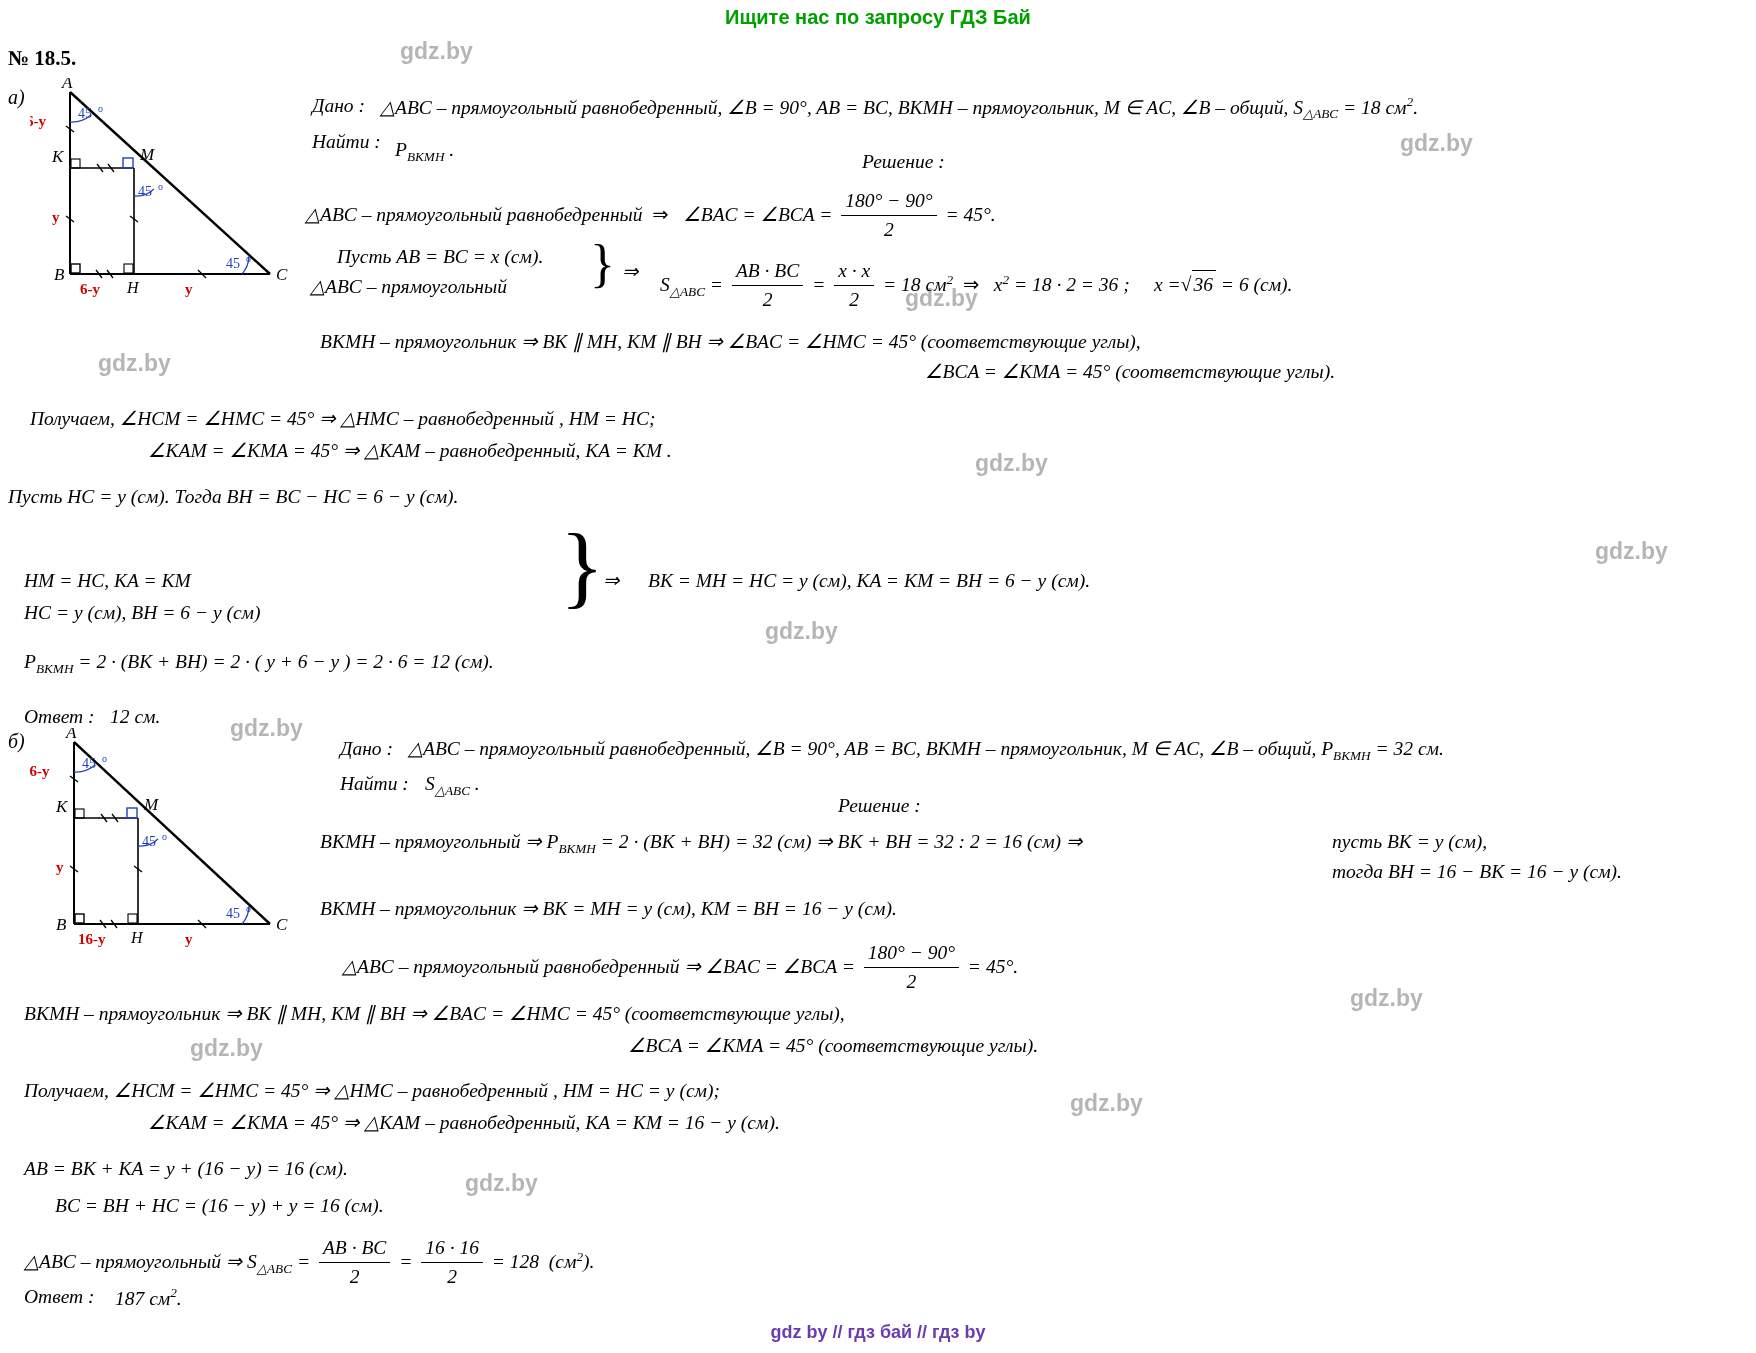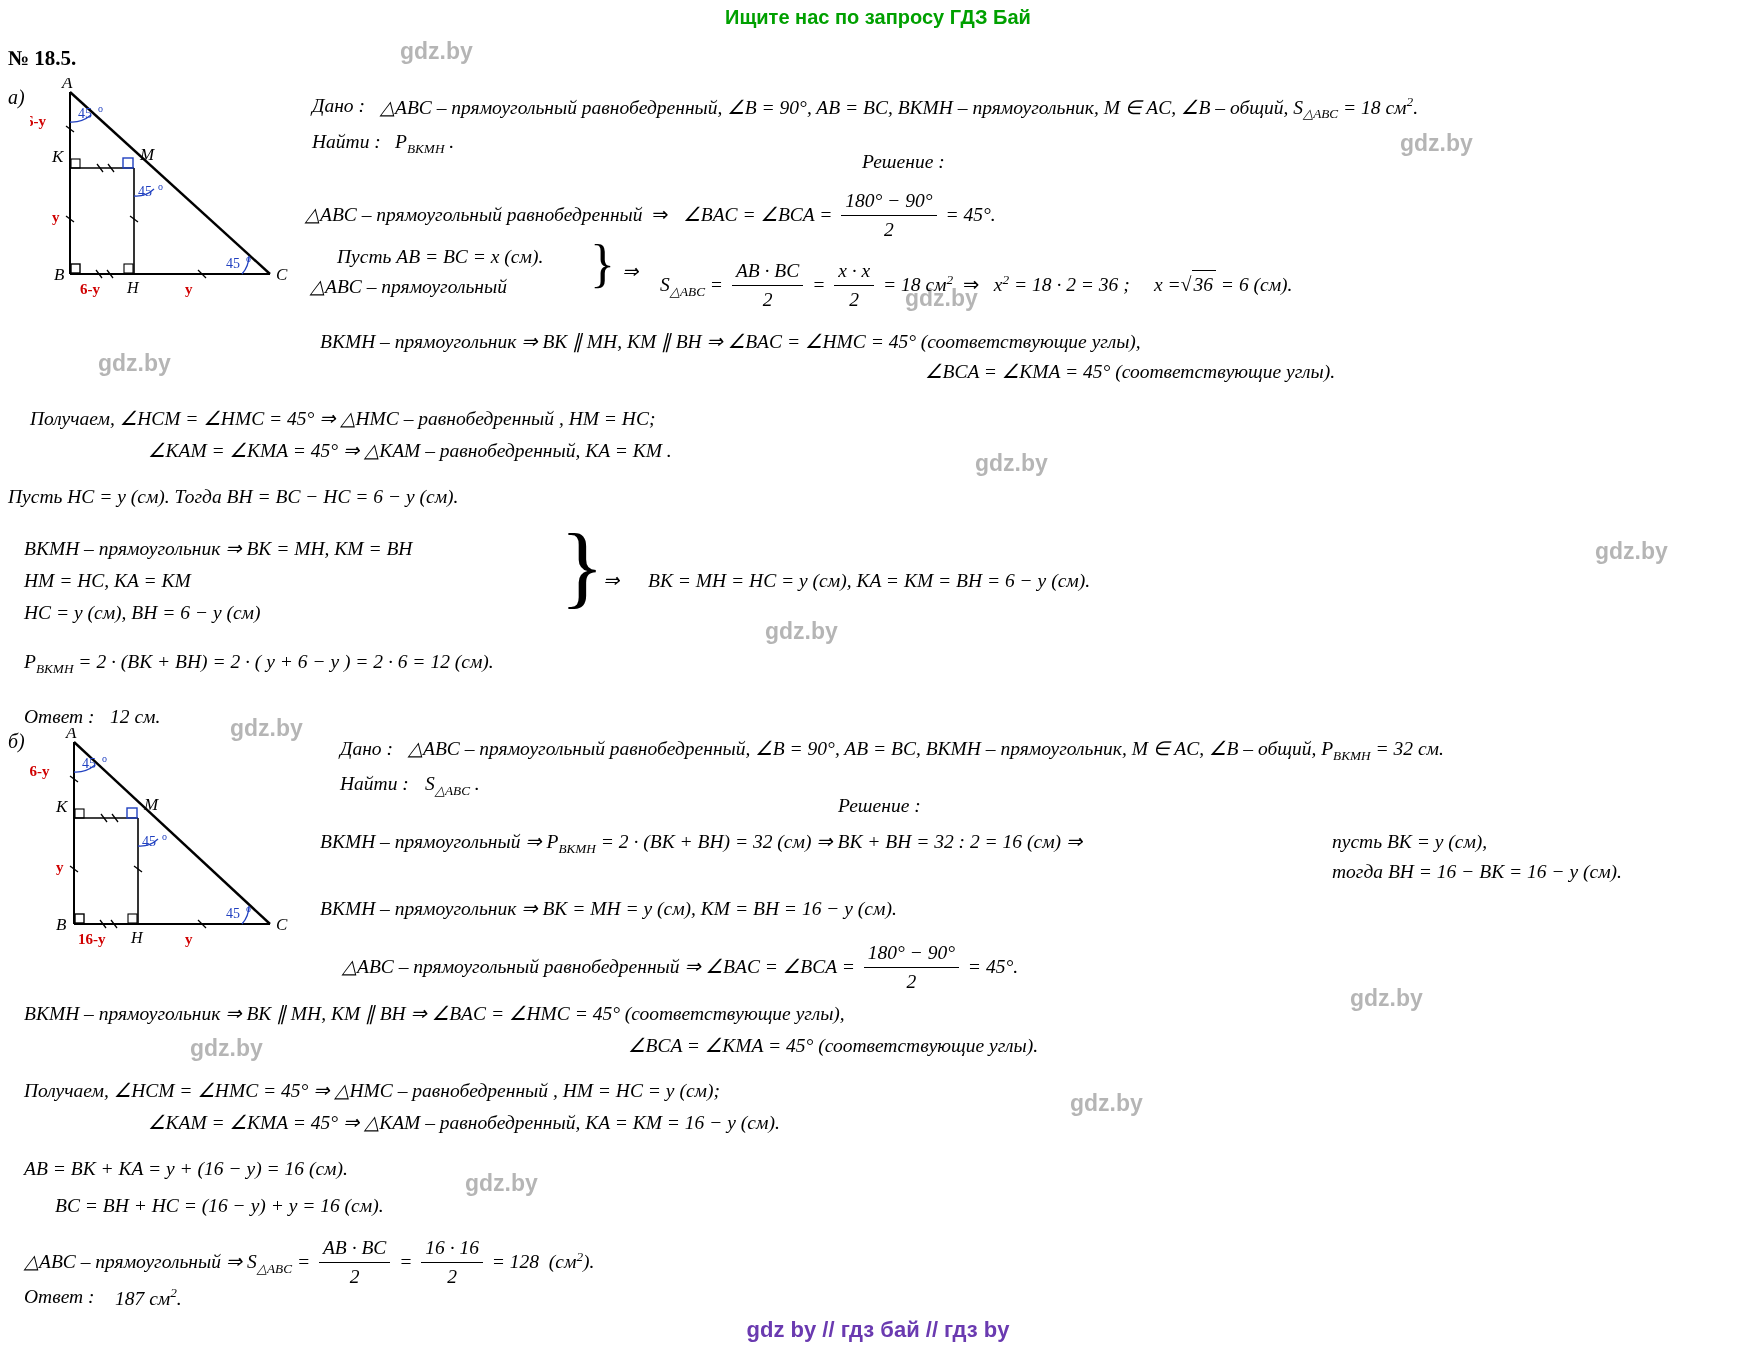--- a/index.html
+++ b/index.html
@@ -34,21 +34,21 @@
   }
   .ftr {
     position: absolute;
     bottom: 10px;
     left: 0;
     width: 1756px;
     text-align: center;
     color: #6a3ab0;
     font-family: "Liberation Sans", sans-serif;
     font-weight: bold;
-    font-size: 22px;
+    font-size: 18px;
   }
   .wm {
     position: absolute;
     color: #7a7a7a;
     font-family: "Liberation Sans", sans-serif;
     font-weight: bold;
     font-size: 23px;
     opacity: .55;
     white-space: nowrap;
   }
@@ -174,21 +174,21 @@
       <text x="155" y="216" font-family="Liberation Serif, serif" font-size="15" font-weight="bold" fill="#d00000">у</text>
     </svg>
   </div>
 
   <div class="math" style="left:312px; top:92px;">Дано :</div>
   <div class="math" style="left:380px; top:92px;">
     <span>△ABC – прямоугольный  равнобедренный,  ∠B = 90°,  AB = BC,  BKMH – прямоугольник,  M ∈ AC,  ∠B – общий,  S</span><sub>△ABC</sub><span> = 18   см</span><sup>2</sup><span>.</span>
   </div>
 
   <div class="math" style="left:312px; top:128px;">Найти :</div>
-  <div class="math" style="left:395px; top:128px;">
+  <div class="math" style="left:395px; top:136px;">
     <span>P</span><sub>BKMH</sub>&nbsp;<span>.</span>
   </div>
 
   <div class="math" style="left:862px; top:148px;">Решение :</div>
 
   <div class="math" style="left:305px; top:188px;">
     <span>△ABC – прямоугольный   равнобедренный</span>
     &nbsp;<span class="up">⇒</span>&nbsp;&nbsp;
     <span>∠BAC = ∠BCA =</span>
     <span class="frac">
@@ -224,21 +224,20 @@
   </div>
 
   <div class="math" style="left:320px; top:328px;">BKMH – прямоугольник   ⇒    BK ∥ MH,    KM ∥ BH    ⇒     ∠BAC = ∠HMC = 45°   (соответствующие    углы),</div>
   <div class="math" style="left:925px; top:358px;">∠BCA = ∠KMA = 45°   (соответствующие    углы).</div>
 
   <div class="math" style="left:30px; top:405px;">Получаем,   ∠HCM = ∠HMC = 45°   ⇒   △HMC – равнобедренный ,    HM = HC;</div>
   <div class="math" style="left:148px; top:437px;">∠KAM = ∠KMA = 45°   ⇒   △KAM – равнобедренный,   KA = KM .</div>
 
   <div class="math" style="left:8px; top:483px;">Пусть   HC = y   (см).   Тогда   BH = BC − HC = 6 − y   (см).</div>
 
-  <div class="math" style="left:24px; top:535px;">BKMH – прямоугольник   ⇒    BK = MH,    KM = BH</div>
   <div class="math" style="left:24px; top:567px;">HM = HC,   KA = KM</div>
   <div class="math" style="left:24px; top:599px;">HC = y   (см),   BH = 6 − y   (см)</div>
   <div class="brace" style="left:560px; top:520px; font-size:92px; line-height:92px;">}</div>
   <div class="math" style="left:603px; top:567px;">⇒</div>
   <div class="math" style="left:648px; top:567px;">BK = MH = HC = y   (см),     KA = KM = BH = 6 − y   (см).</div>
 
   <div class="math" style="left:24px; top:648px;">
     <span>P</span><sub>BKMH</sub><span> = 2 · (BK + BH) = 2 · ( y + 6 − y ) = 2 · 6 = 12    (см).</span>
   </div>
 

